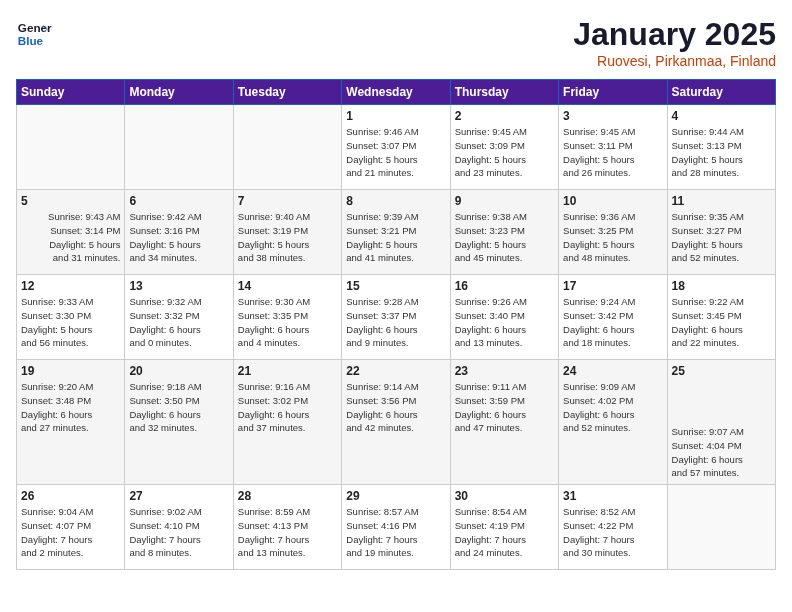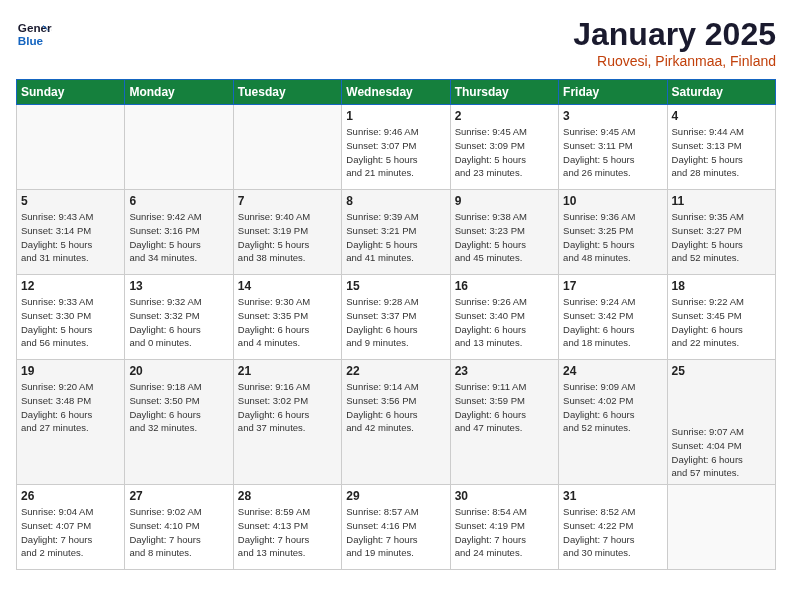--- a/index.html
+++ b/index.html
@@ -34,21 +34,21 @@
     .subtitle {
       font-size: 14px;
       color: #c2410c;
     }
     table {
       width: 100%;
       border-collapse: collapse;
       table-layout: fixed;
     }
     thead th {
-      background-color: #15803d;
+      background-color: #4c1d95;
       color: #fff;
       font-size: 12px;
       font-weight: bold;
       padding: 5px 4px;
       text-align: left;
       border: 1px solid #1565C0;
     }
     tbody td {
       border: 1px solid #ccc;
       vertical-align: top;
@@ -132,21 +132,21 @@
           <div class="day-number">4</div>
           <div class="day-detail" style="white-space: pre-line;">Sunrise: 9:44 AM
 Sunset: 3:13 PM
 Daylight: 5 hours
 and 28 minutes.</div>
         </td>
       </tr>
       <tr>
         <td>
           <div class="day-number">5</div>
-          <div class="day-detail" style="white-space: pre-line;">Sunrise: 9:43 AM
+          <div class="day-detail" style="white-space: pre-line; text-align: right;">Sunrise: 9:43 AM
 Sunset: 3:14 PM
 Daylight: 5 hours
 and 31 minutes.</div>
         </td>
         <td>
           <div class="day-number">6</div>
           <div class="day-detail" style="white-space: pre-line;">Sunrise: 9:42 AM
 Sunset: 3:16 PM
 Daylight: 5 hours
 and 34 minutes.</div>

